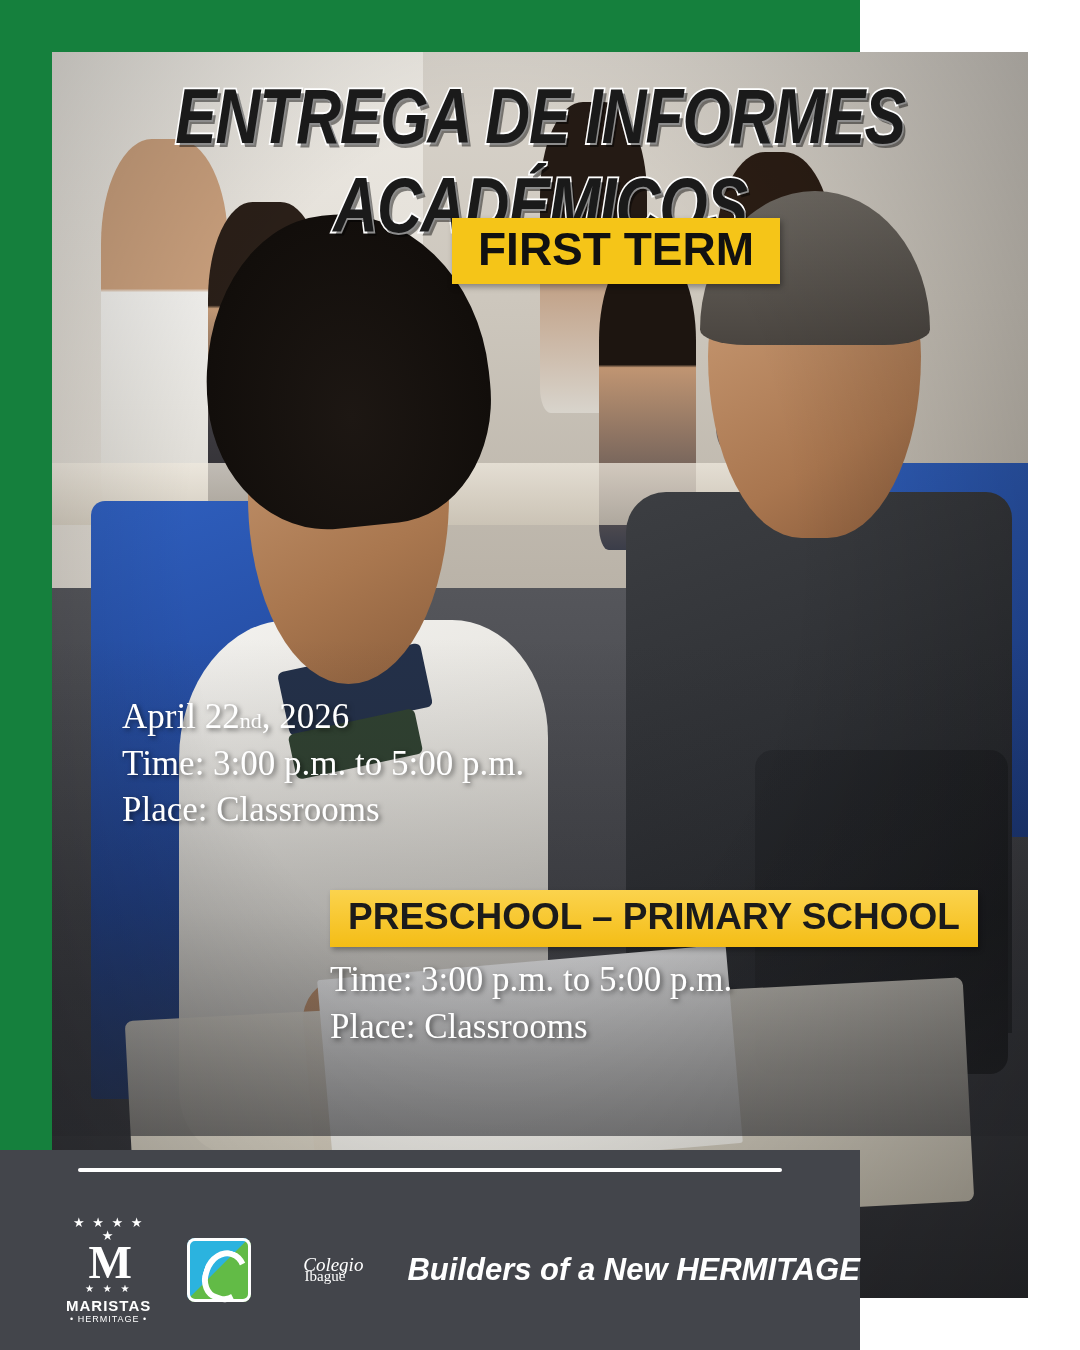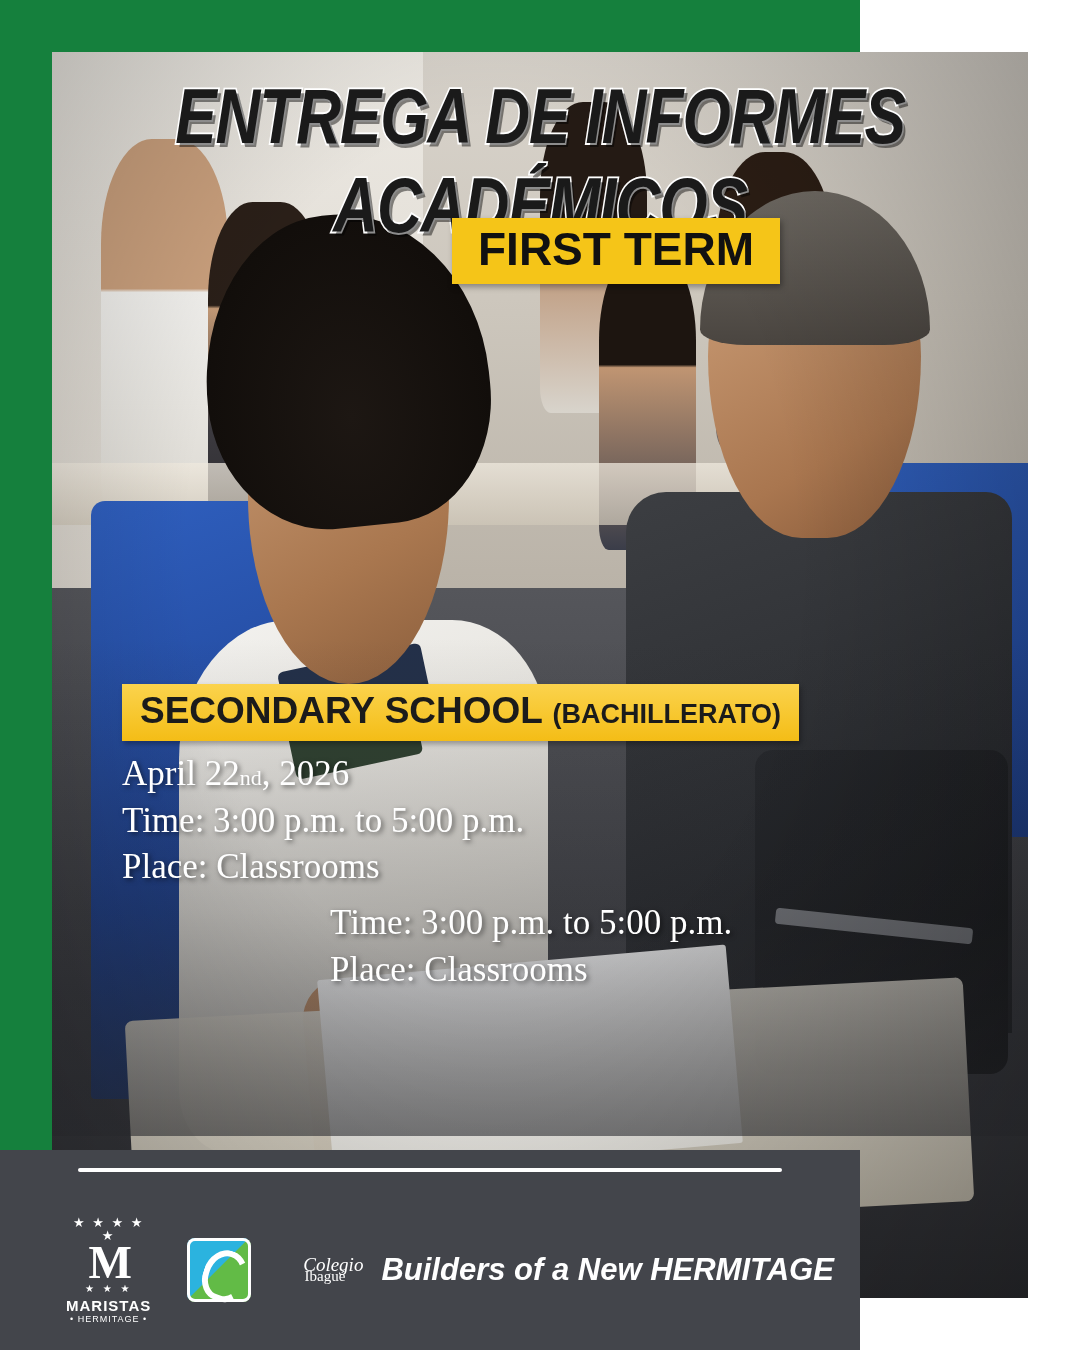--- a/index.html
+++ b/index.html
@@ -292,20 +292,21 @@
     text-align: right;
     margin-top: -4px;
     margin-right: 18px;
   }
 
   .tagline {
     color: #ffffff;
     font-size: 31px;
     font-weight: bold;
     font-style: italic;
+    margin-left: 26px;
     white-space: nowrap;
   }
 
   
   .headline {
     position: absolute;
     left: 52px;
     top: 72px;
     width: 976px;
     text-align: center;
@@ -412,29 +413,29 @@
     <div class="paper"></div>
     <div class="bottomscrim"></div>
     <div class="vignette"></div>
   </div>
 
   <div class="headline">ENTREGA DE INFORMES ACADÉMICOS</div>
 
   <div class="term-chip">FIRST TERM</div>
 
   <div class="block-secondary">
-    <div class="band"><span>SECONDARY SCHOOL </span><span class="small">(BACHILLERATO)</span></div>
     <div class="lines">
       <div class="line"><span>April 22</span><span class="sup">nd</span><span>, 2026</span></div>
       <div class="line">Time: 3:00 p.m. to 5:00 p.m.</div>
       <div class="line">Place: Classrooms</div>
     </div>
   </div>
 
   <div class="block-primary">
+    <div class="band"><span>PRESCHOOL – PRIMARY SCHOOL</span></div>
     <div class="lines">
       <div class="line">Time: 3:00 p.m. to 5:00 p.m.</div>
       <div class="line">Place: Classrooms</div>
     </div>
   </div>
 
   <div class="footer">
     <div class="rule"></div>
     <div class="footer-inner">
 

